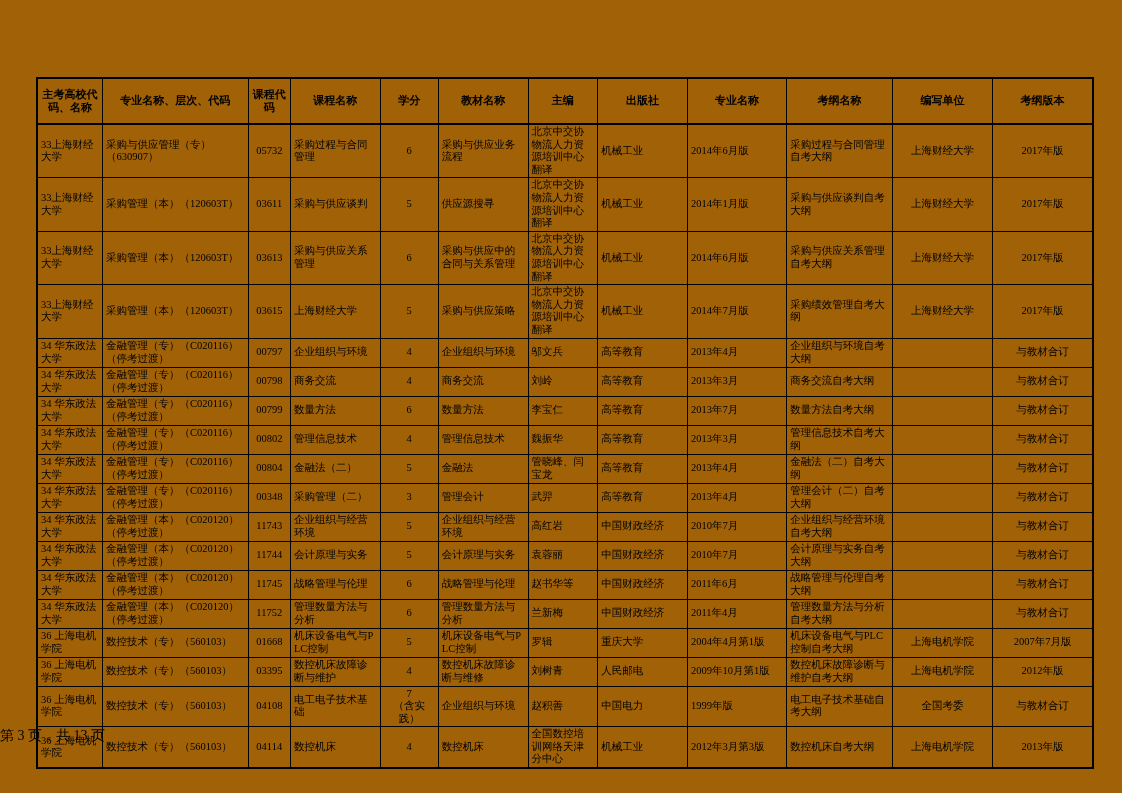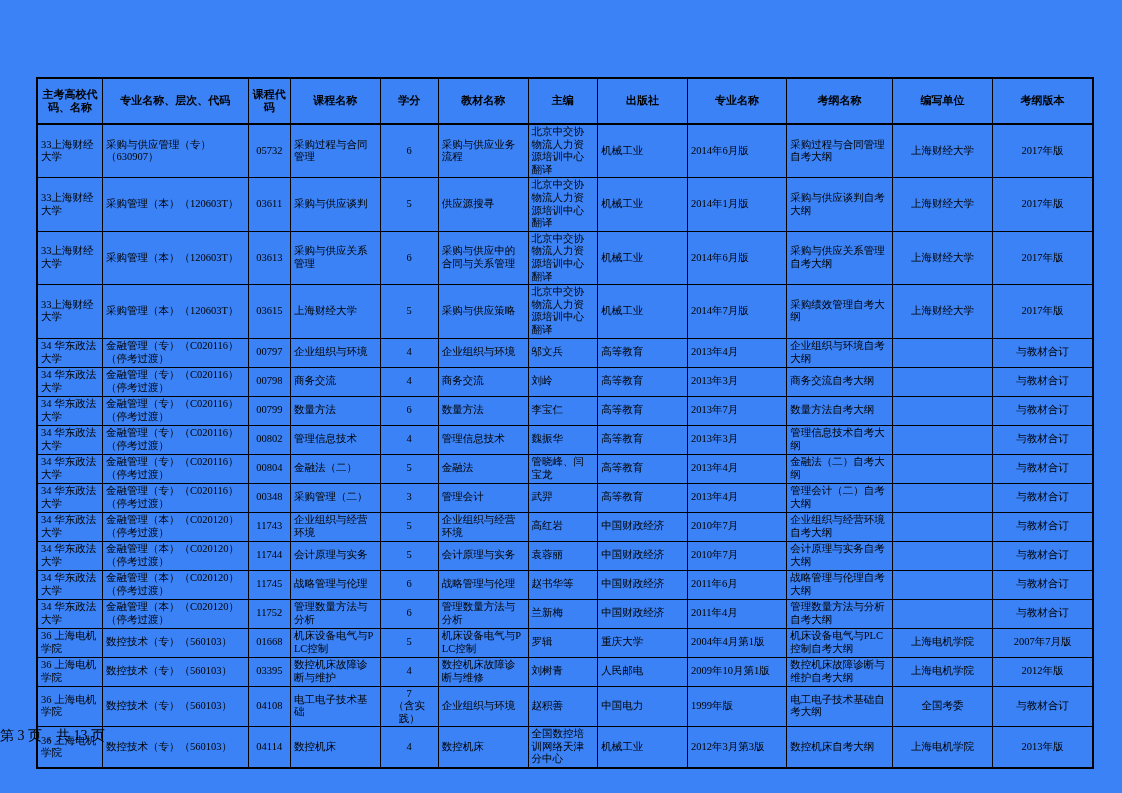--- a/index.html
+++ b/index.html
@@ -2,21 +2,21 @@
 <html><head>
 <meta charset="utf-8">
 <style>
   html,body { margin:0; padding:0; }
   body {
     width:1122px; height:793px;
     background:#ffffff;
     font-family:"Liberation Serif","DejaVu Serif",serif;
     color:#000;
   }
-  .sheet { position:relative; width:1122px; height:793px; overflow:hidden; background:#3b82f6; }
+  .sheet { position:relative; width:1122px; height:793px; overflow:hidden; background:#a16207; }
 
   table.course-table {
     position:absolute; left:36px; top:77px;
     width:1058px;
     border-collapse:collapse;
     table-layout:fixed;
     border:2px solid #000;
   }
   .course-table th, .course-table td {
     border:1.4px solid #000;

